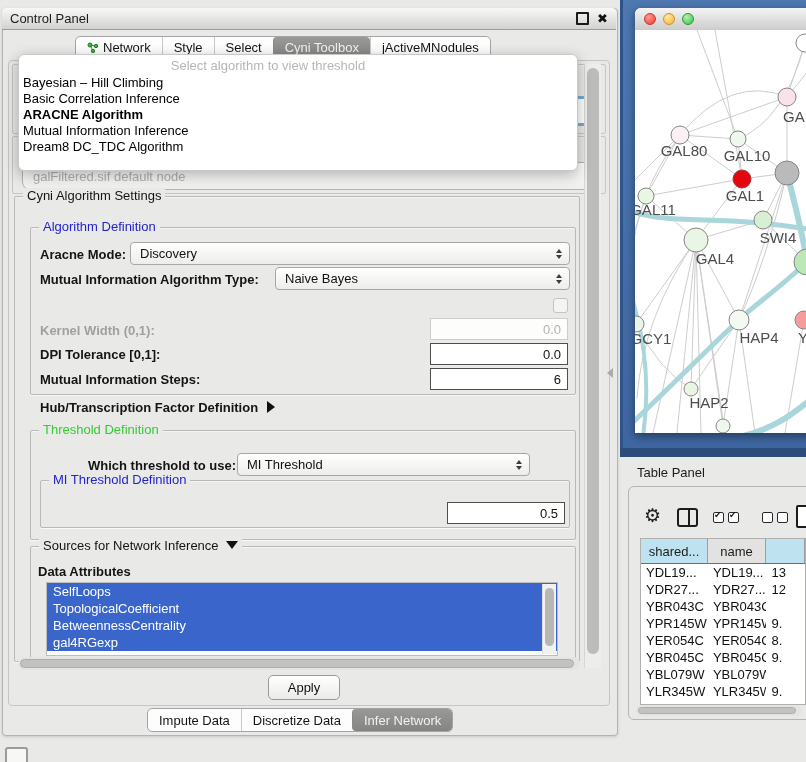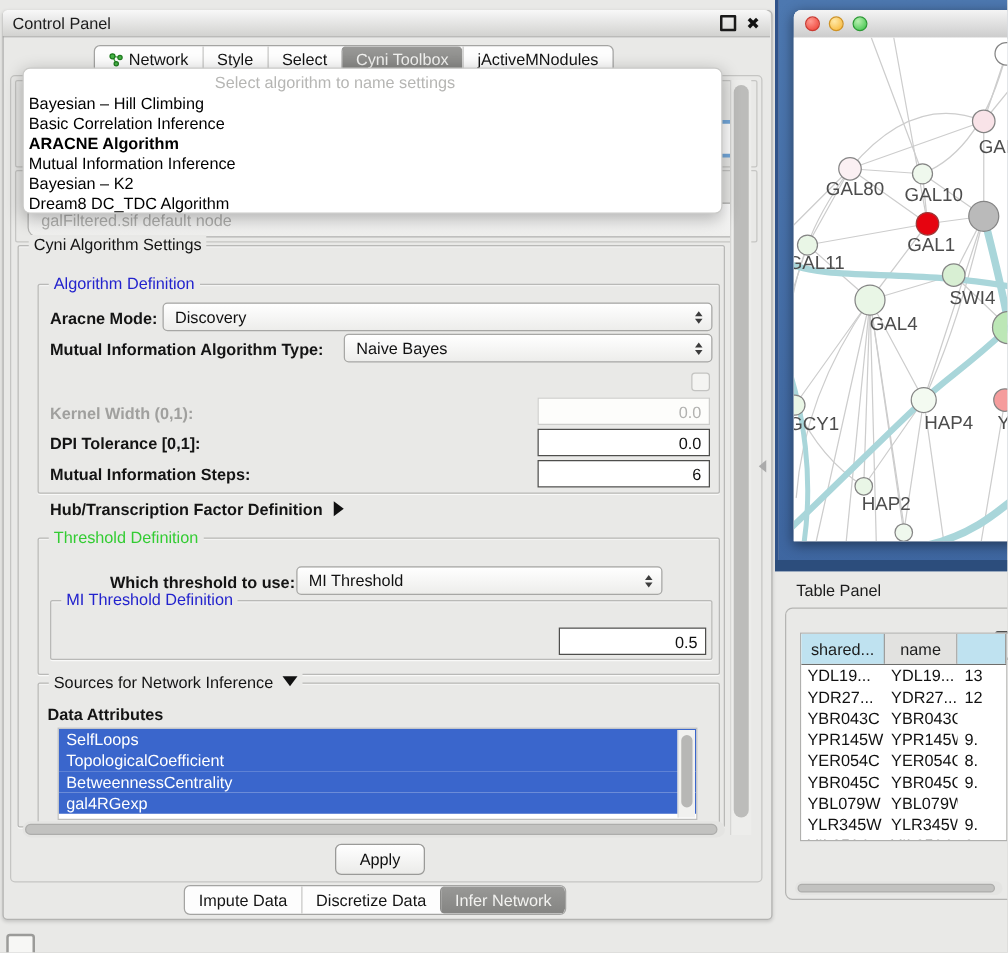--- a/index.html
+++ b/index.html
@@ -111,21 +111,21 @@
   .tp-title{left:637px;top:465px;font-size:13px;color:#1c1c1c;}
   .tp-box{left:628px;top:486px;width:186px;height:232px;background:#e9e9e7;border:1px solid #b5b5b3;border-radius:6px;}
   .gear{left:644px;top:506px;font-size:19px;color:#1c1c1c;line-height:20px;}
   .colico{left:677px;top:508px;width:17px;height:15px;border:2px solid #1c1c1c;border-radius:3px;}
   .colico::after{content:"";position:absolute;left:50%;top:0;bottom:0;width:2px;background:#1c1c1c;}
   .cbrow{display:flex;gap:4px;position:absolute;}
   .cb{width:9px;height:9px;border:1.6px solid #2a2a2a;border-radius:2px;position:relative;background:#fff;}
   .cb.checked::after{content:"✔";position:absolute;left:0px;top:-3px;font-size:9px;color:#1a1a1a;}
   .docico{left:796px;top:505px;width:14px;height:19px;border:2px solid #1c1c1c;border-radius:2px;background:#fff;}
 
-  .tbl{left:640px;top:506px;width:166px;height:167px;overflow:hidden;background:#fff;border:1px solid #b0b0ae;
+  .tbl{left:640px;top:538px;width:166px;height:167px;overflow:hidden;background:#fff;border:1px solid #b0b0ae;
        box-sizing:border-box;}
   .thead{display:flex;height:24px;border-bottom:1px solid #6e6e6c;}
   .hcell{box-sizing:border-box;border-right:1px solid #9e9e9c;display:flex;align-items:center;justify-content:center;
          font-size:13px;color:#1c1c1c;background:#e2e2e0;}
   .hcell.hl{background:#bfe2f0;}
   .trow{display:flex;height:17px;line-height:17px;font-size:13px;background:#fff;white-space:nowrap;}
   .tcell{box-sizing:border-box;overflow:hidden;}
 </style>
 </head>
 <body>
@@ -175,27 +175,26 @@
       <span class="arr-up"></span>
       <span class="arr-dn"></span>
     </span>
   </div>
   <div class="abs ghost-box" style="left:12px;top:136px;width:592px;height:56px;"></div>
   <div class="abs ghost-combo" style="left:22px;top:162px;width:576px;height:28px;box-sizing:border-box;">
     <span>galFiltered.sif default node</span>
   </div>
 
   <div class="abs popup">
-    <div class="ph">Select algorithm to name settings</div>
+    <div class="ph">Select algorithm to view threshold</div>
     <div id="popList">
         <div class="pitem">Bayesian – Hill Climbing</div>
         <div class="pitem">Basic Correlation Inference</div>
         <div class="pitem bold">ARACNE Algorithm</div>
         <div class="pitem">Mutual Information Inference</div>
-        <div class="pitem">Bayesian – K2</div>
         <div class="pitem">Dream8 DC_TDC Algorithm</div>
       </div>
   </div>
 
   <div class="abs gbox" style="left:14px;top:196px;width:564px;height:464px;">
     <span class="gtitle plain">Cyni Algorithm Settings</span>
   </div>
 
   <div class="abs gbox" style="left:30px;top:227px;width:544px;height:166px;">
     <span class="gtitle blue">Algorithm Definition</span>

